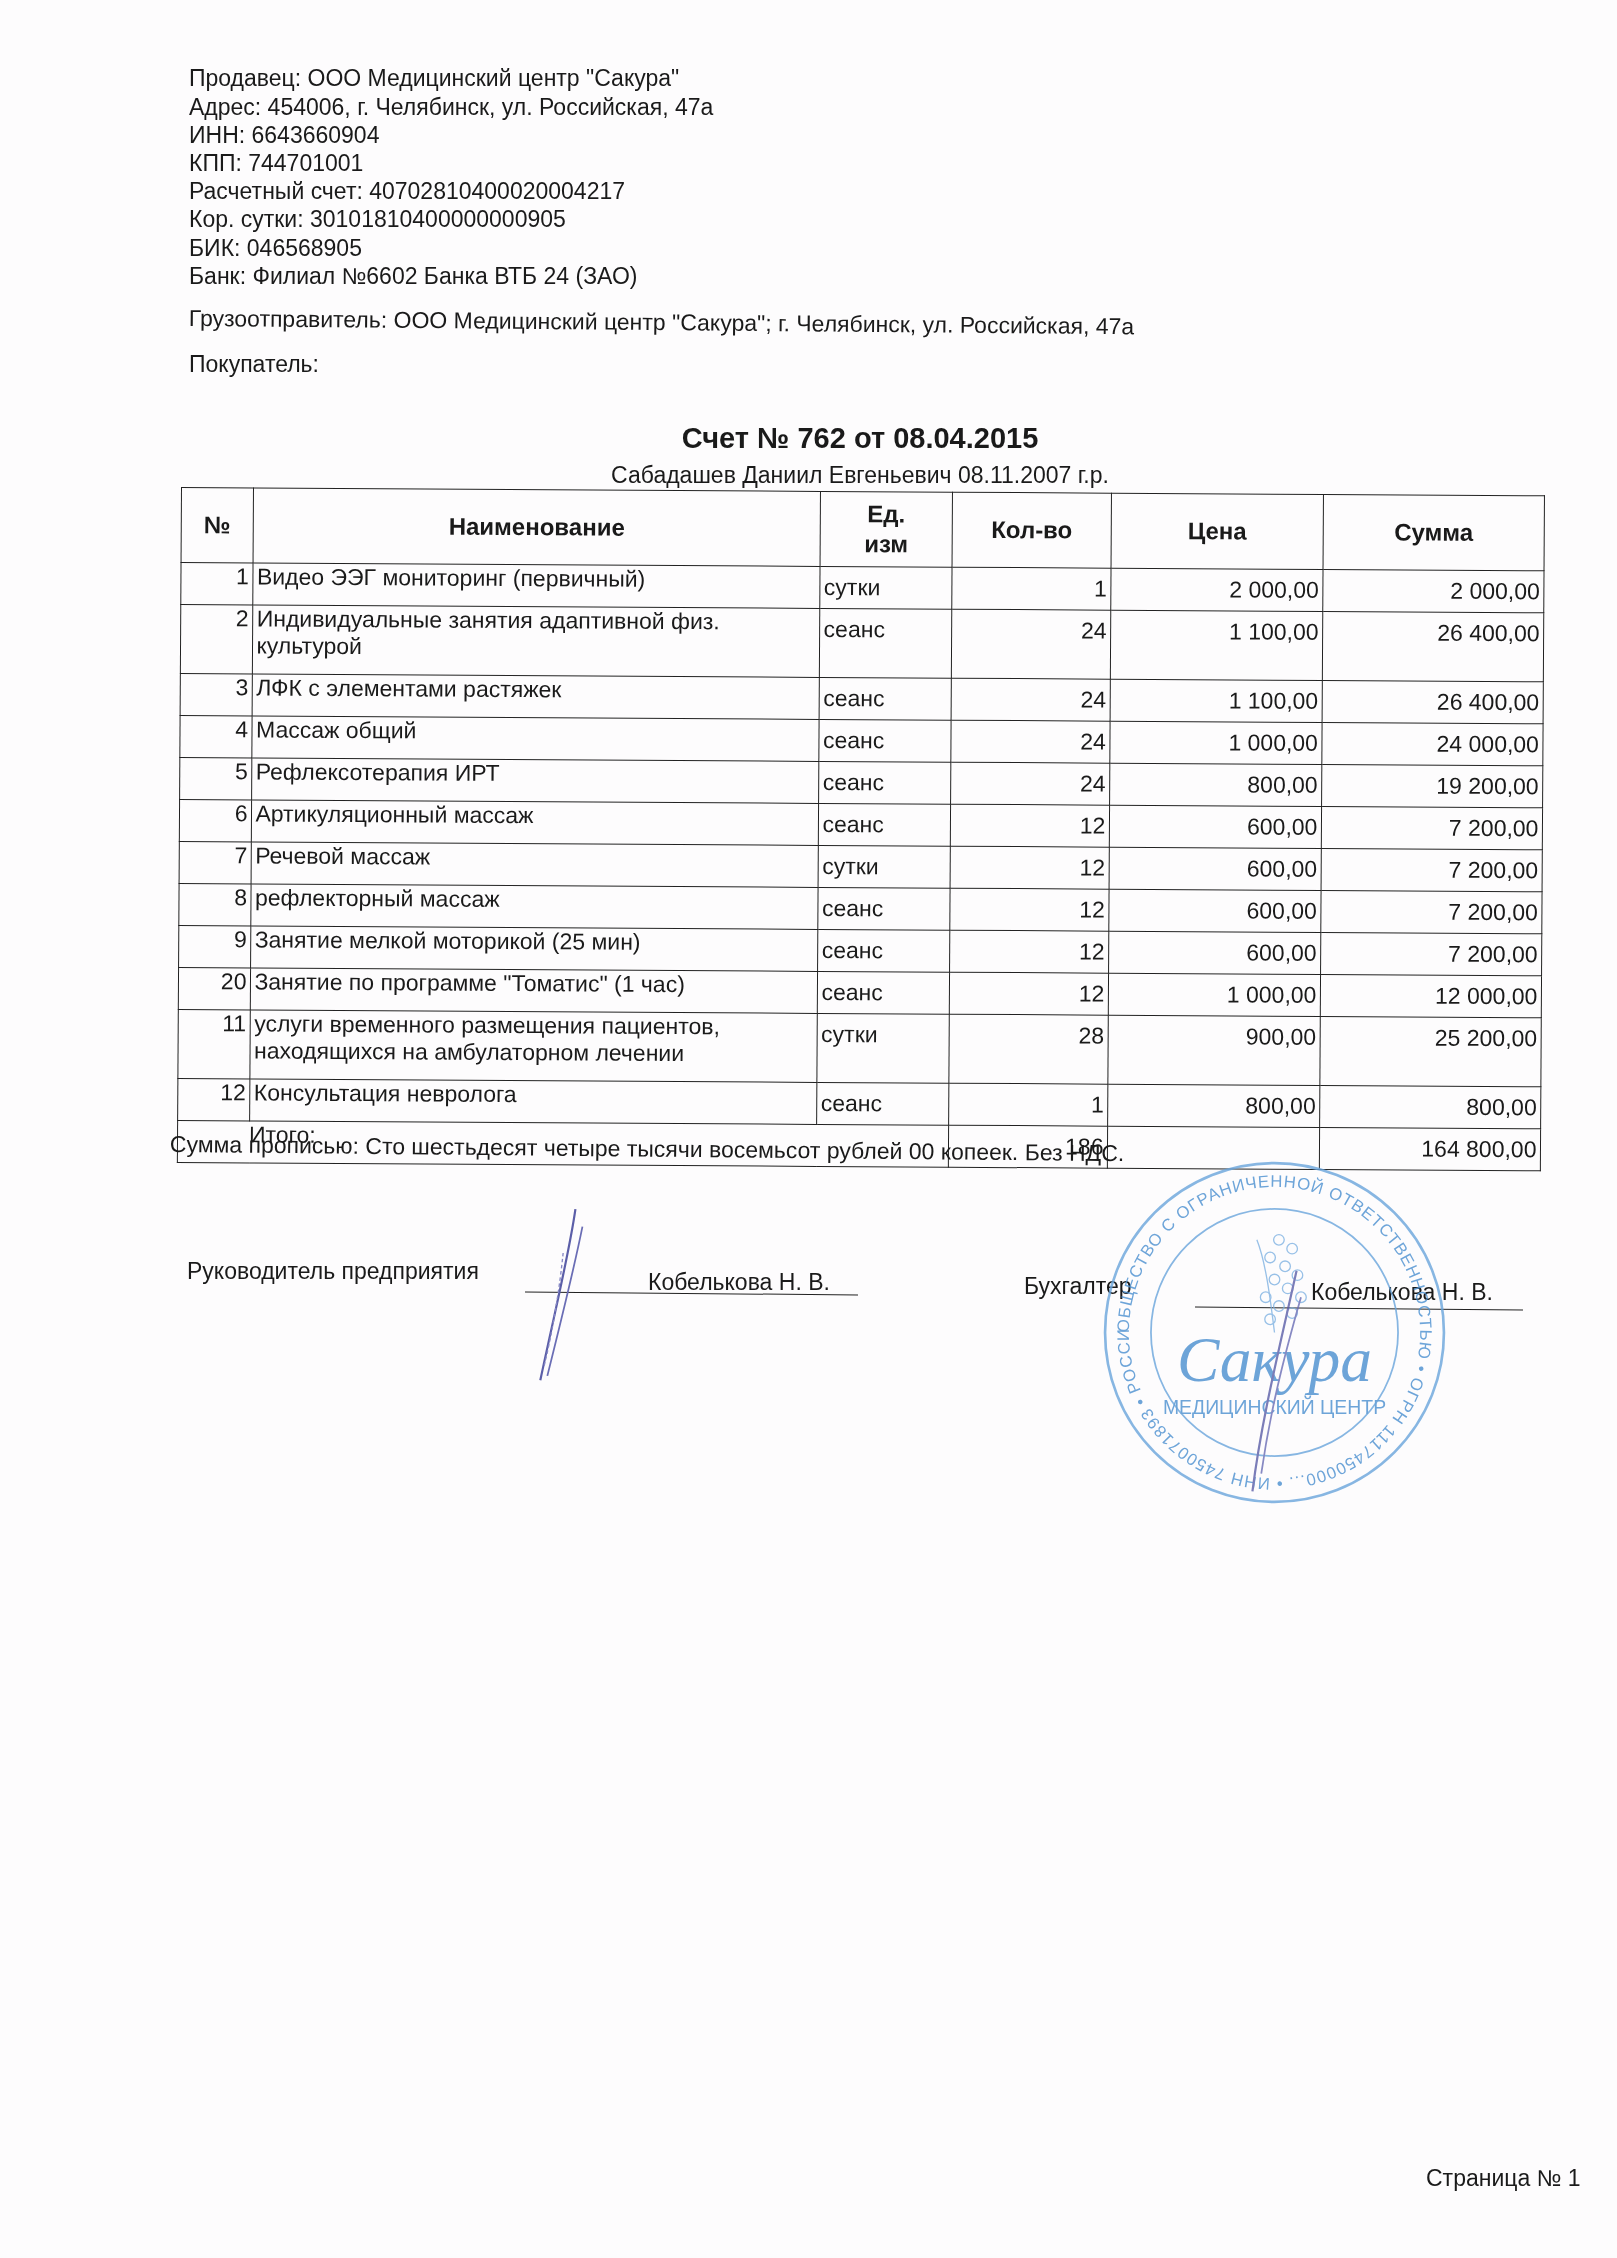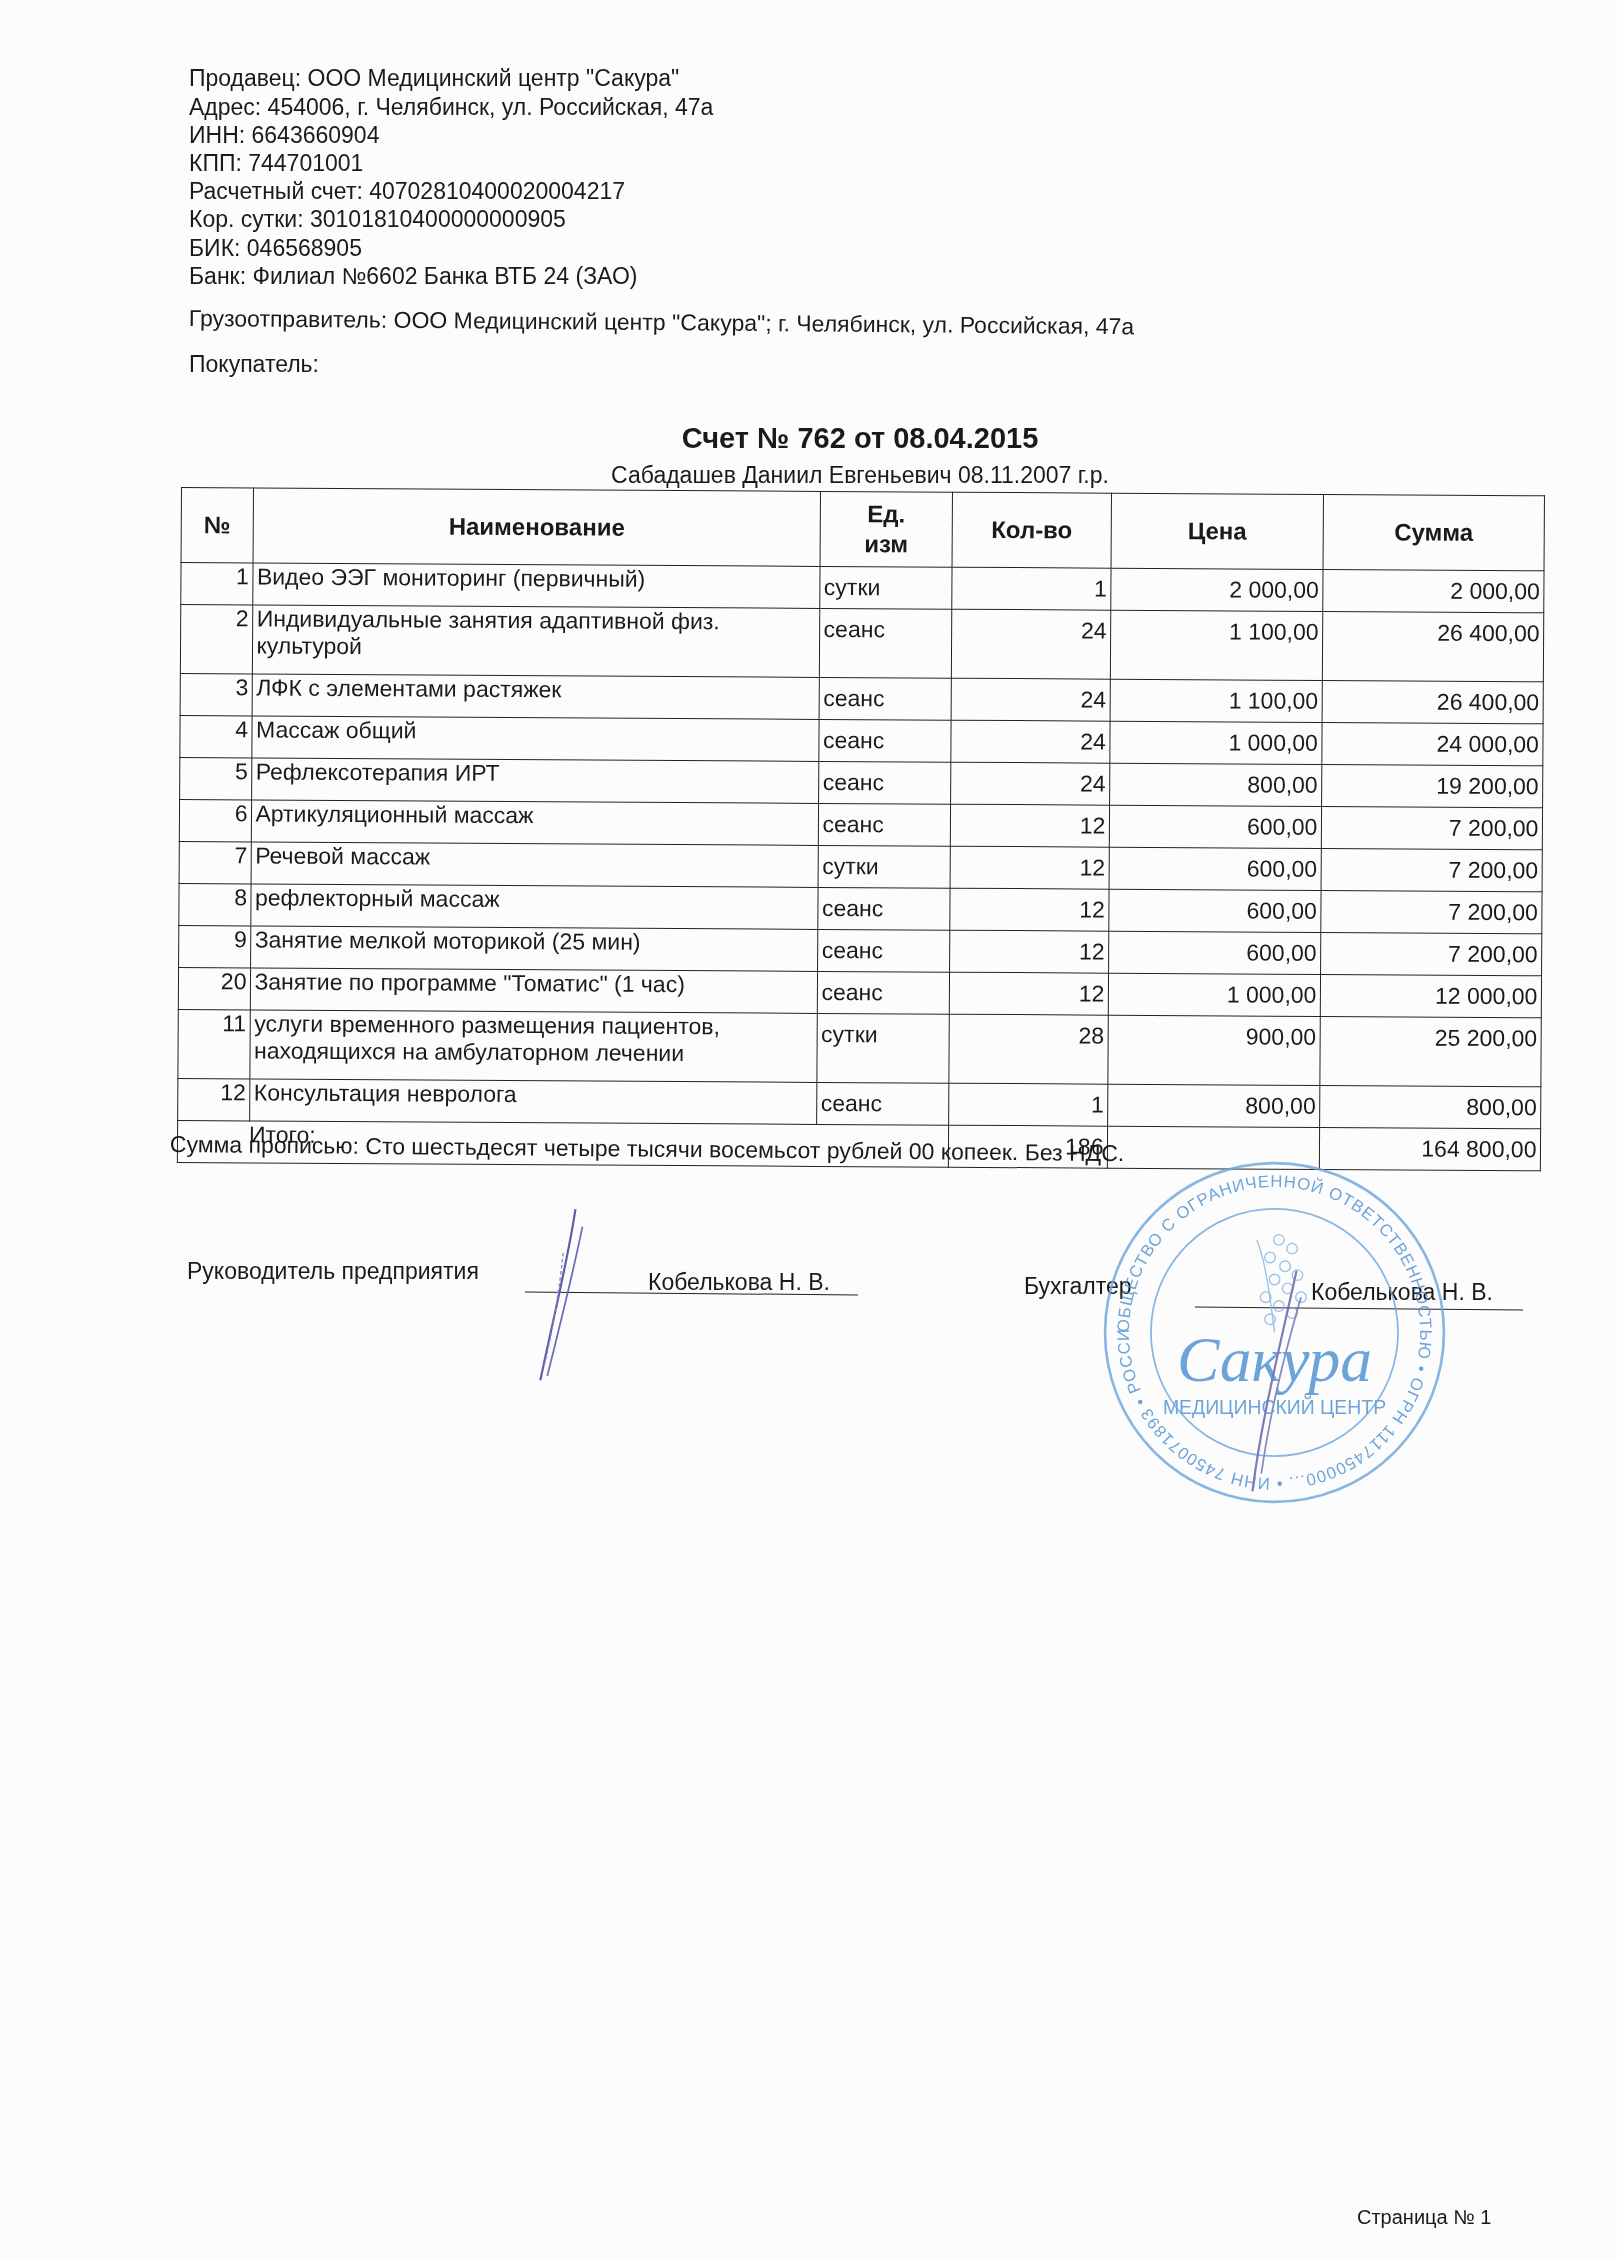--- a/index.html
+++ b/index.html
@@ -21,21 +21,21 @@
   #invoice-table td.num { text-align:right; }
   #invoice-table td.name { text-align:left; }
   #invoice-table tr.r1 td { height:34px; }
   #invoice-table tr.r2 td { height:61px; }
   #invoice-table tr.total td { height:34px; }
   #invoice-table td.vals { padding-top:7px; }
   .total-label { padding-left:71px !important; }
   #amount-words { left:170px; top:1131px; font-size:23px; white-space:nowrap; transform:rotate(0.55deg); transform-origin:0 0; }
   .sig-label { position:absolute; font-size:23px; white-space:nowrap; }
   .sig-line { position:absolute; height:0; border-top:1.8px solid #222; }
-  #footer-page { left:1357px; top:2165px; font-size:20px;margin-top:41px; }
+  #footer-page { left:1426px; top:2165px; font-size:23px; }
   #stamp { position:absolute; left:1098px; top:1156px; width:353px; height:353px; opacity:0.8; }
   .sig-scribble { position:absolute; }
 </style>
 </head>
 <body>
 
 <div>
   <div class="hdr-line" style="top:65px">Продавец: ООО Медицинский центр "Сакура"</div>
   <div class="hdr-line" style="top:94px">Адрес: 454006, г. Челябинск, ул. Российская, 47а</div>
   <div class="hdr-line" style="top:122px">ИНН: 6643660904</div>

